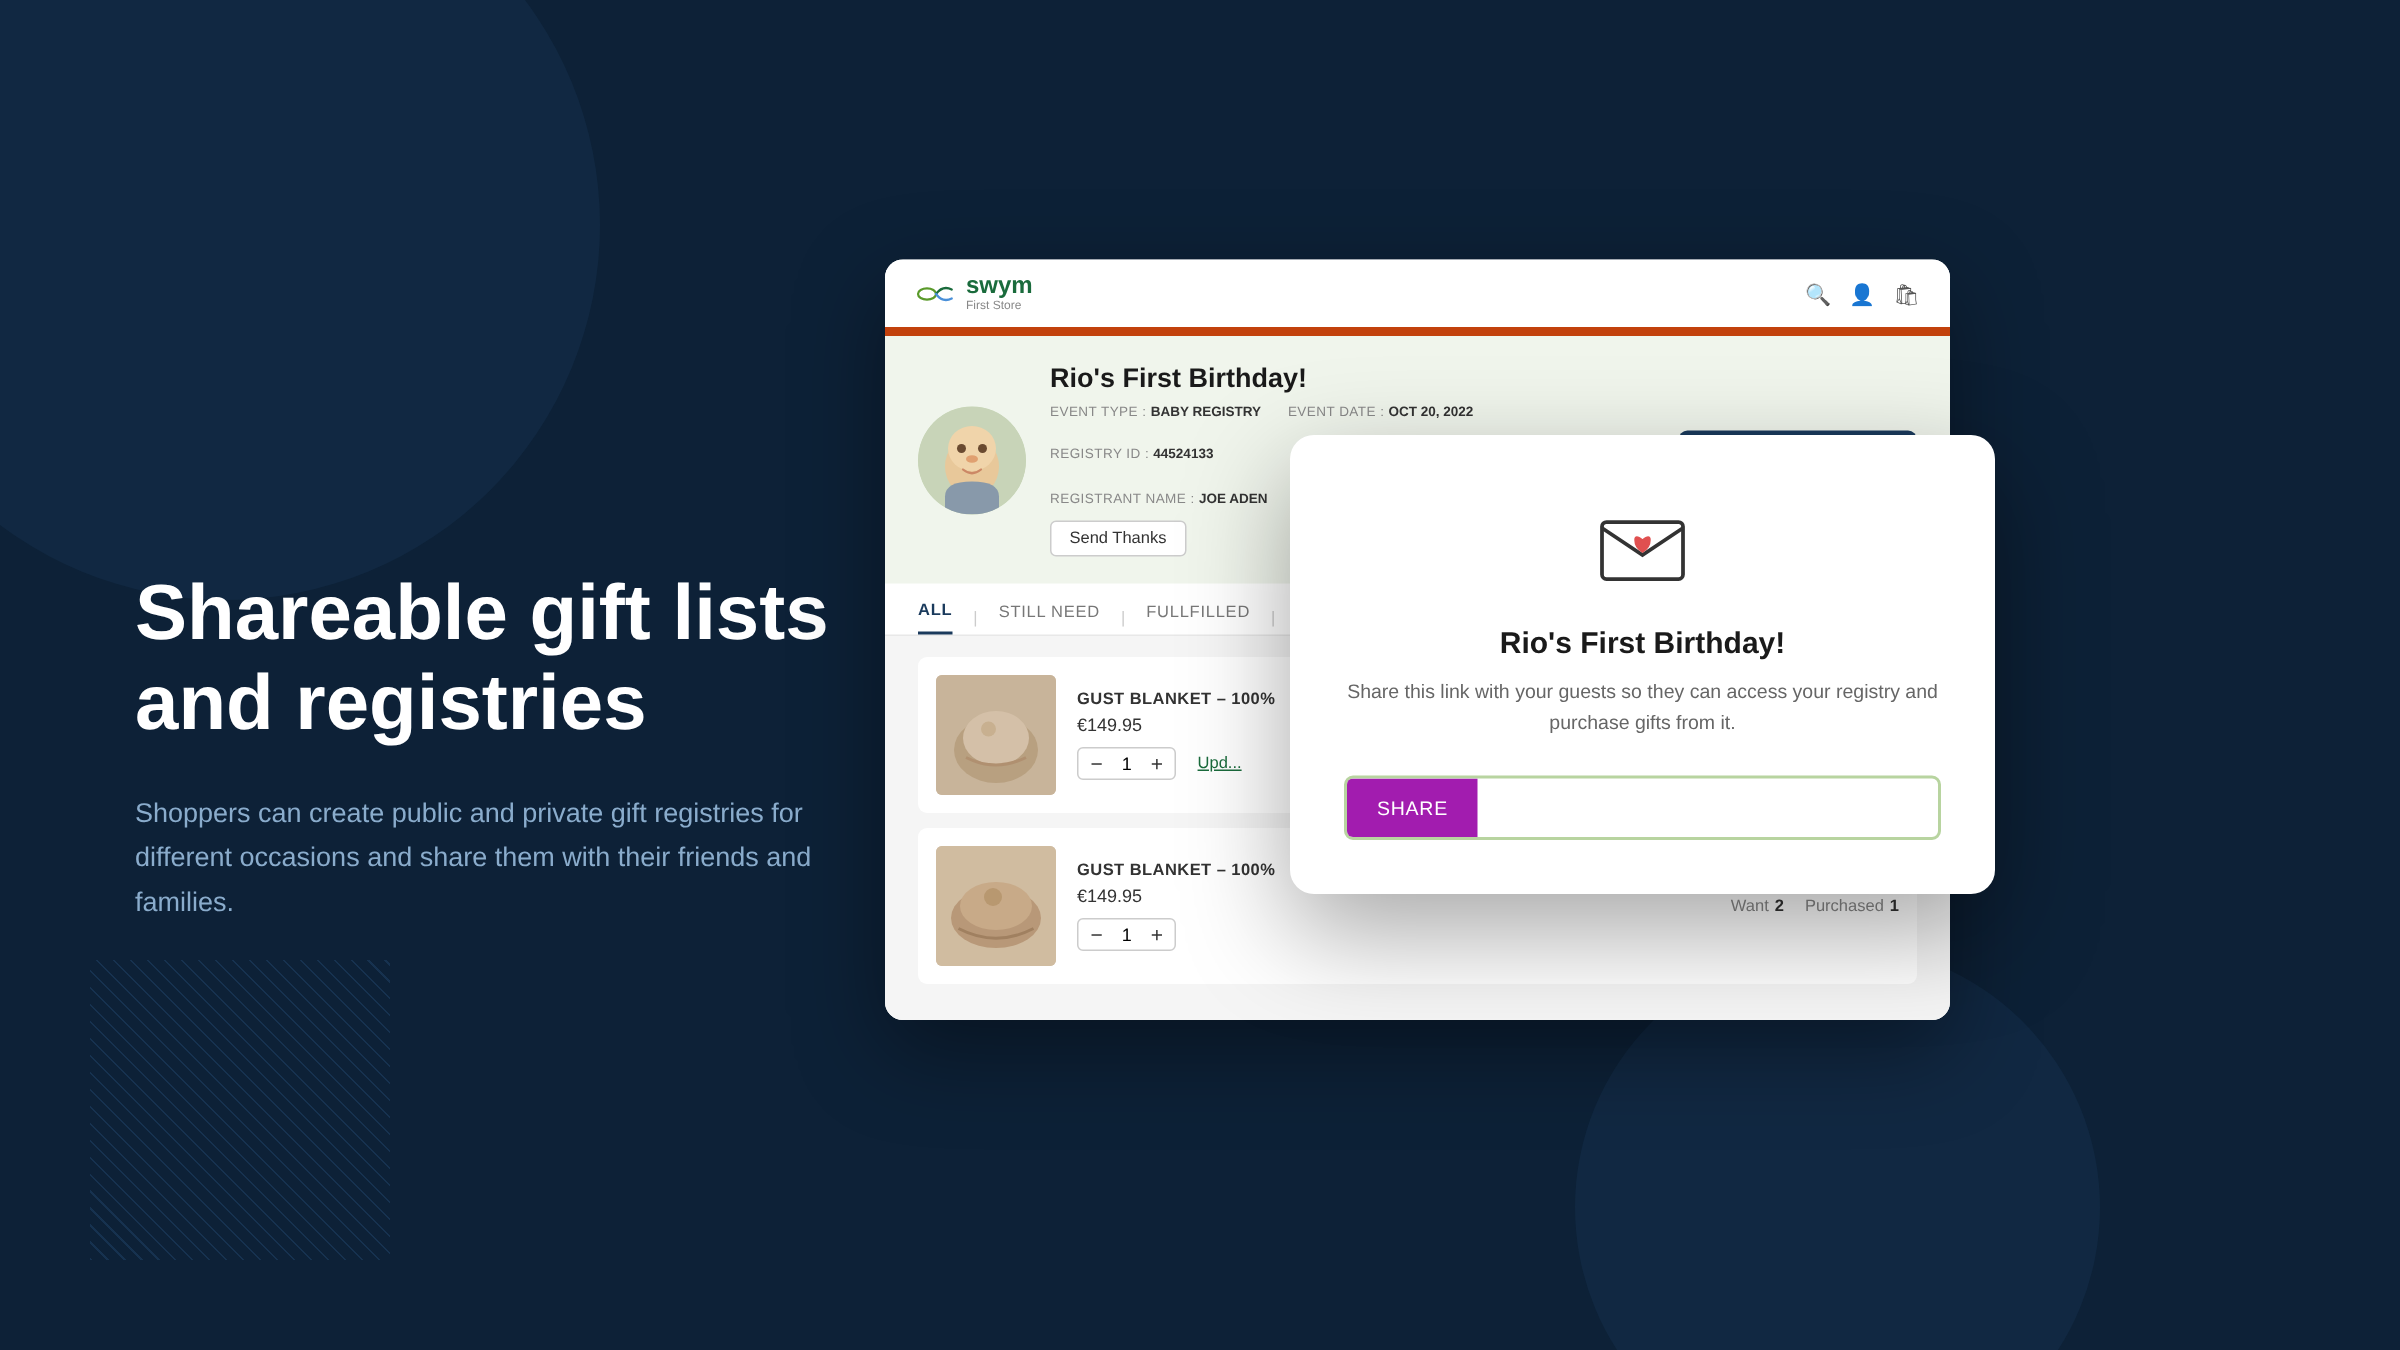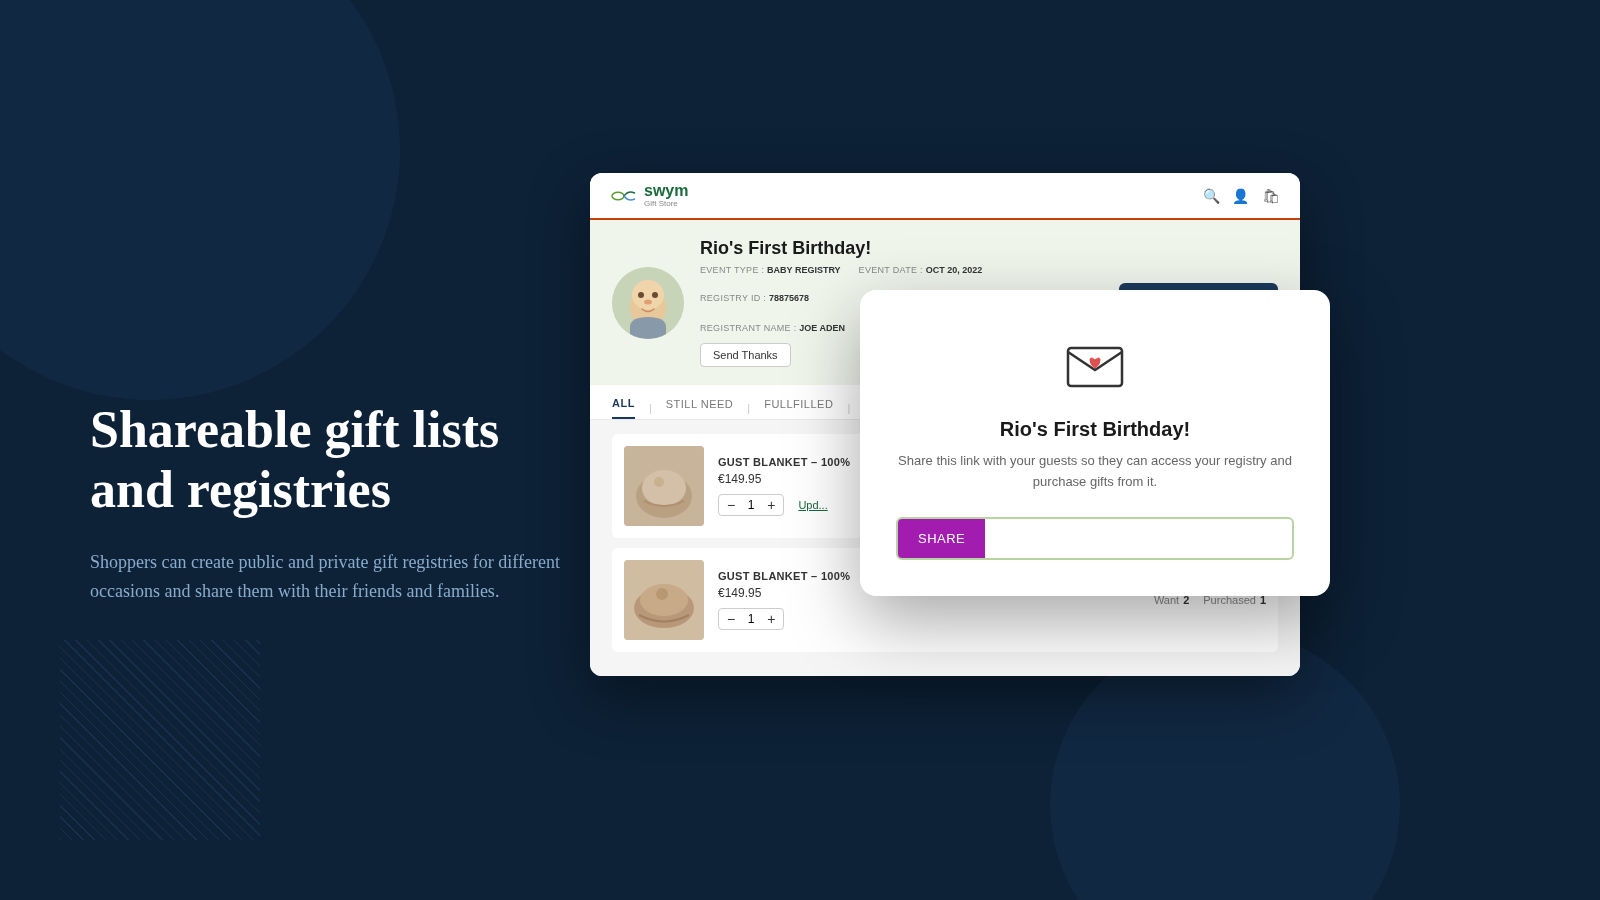--- a/index.html
+++ b/index.html
@@ -43,23 +43,22 @@
         #4a90d9 1px,
         transparent 1px,
         transparent 8px
       );
     }
 
     
     .left-section {
       position: absolute;
       left: 90px;
-      top: 400px;
+      top: 380px;
       width: 480px;
-      font-family: Liberation Serif, serif;
     }
 
     .main-heading {
       font-size: 52px;
       font-weight: 700;
       color: #ffffff;
       line-height: 1.15;
       margin-bottom: 28px;
     }
 
@@ -77,21 +76,21 @@
       width: 710px;
       background: #fff;
       border-radius: 12px;
       box-shadow: 0 20px 60px rgba(0,0,0,0.4);
       overflow: hidden;
     }
 
     
     .store-nav {
       background: #fff;
-      border-bottom: 2px solid #c2410c;
+      border-bottom: 6px solid #c2410c;
       padding: 10px 20px;
       display: flex;
       align-items: center;
       gap: 20px;
     }
 
     .store-logo {
       display: flex;
       align-items: center;
       gap: 6px;
@@ -458,21 +457,21 @@
   <div class="store-nav">
     <div class="store-logo">
 
       <svg class="logo-icon" viewBox="0 0 36 24" fill="none" xmlns="http://www.w3.org/2000/svg">
         <ellipse cx="10" cy="12" rx="8" ry="5" stroke="#5a9a2a" stroke-width="2" fill="none"></ellipse>
         <path d="M18 12 Q24 4 32 8" stroke="#1a6b3c" stroke-width="2" fill="none" stroke-linecap="round"></path>
         <path d="M18 12 Q24 20 32 16" stroke="#4a90d9" stroke-width="2" fill="none" stroke-linecap="round"></path>
       </svg>
       <div>
         <div class="logo-text">swym</div>
-        <div class="logo-subtext">Gift Store</div>
+        <div class="logo-subtext">First Store</div>
       </div>
     </div>
 
 
     <div class="store-nav-icons">
       <span class="nav-icon">🔍</span>
       <span class="nav-icon">👤</span>
       <span class="nav-icon">🛍</span>
     </div>
   </div>
@@ -500,21 +499,21 @@
         <span class="meta-item">
           <span class="meta-label">EVENT TYPE : </span>
           <span class="meta-value">BABY REGISTRY</span>
         </span>
         <span class="meta-item">
           <span class="meta-label">EVENT DATE : </span>
           <span class="meta-value">OCT 20, 2022</span>
         </span>
         <span class="meta-item">
           <span class="meta-label">REGISTRY ID : </span>
-          <span class="meta-value">78875678</span>
+          <span class="meta-value">44524133</span>
         </span>
       </div>
 
       <div class="registry-meta-row2">
         <span class="meta-item">
           <span class="meta-label">REGISTRANT NAME : </span>
           <span class="meta-value">JOE ADEN</span>
         </span>
         <span class="meta-item">
           <span class="meta-label">CO-REGISTRANT NAME : </span>

